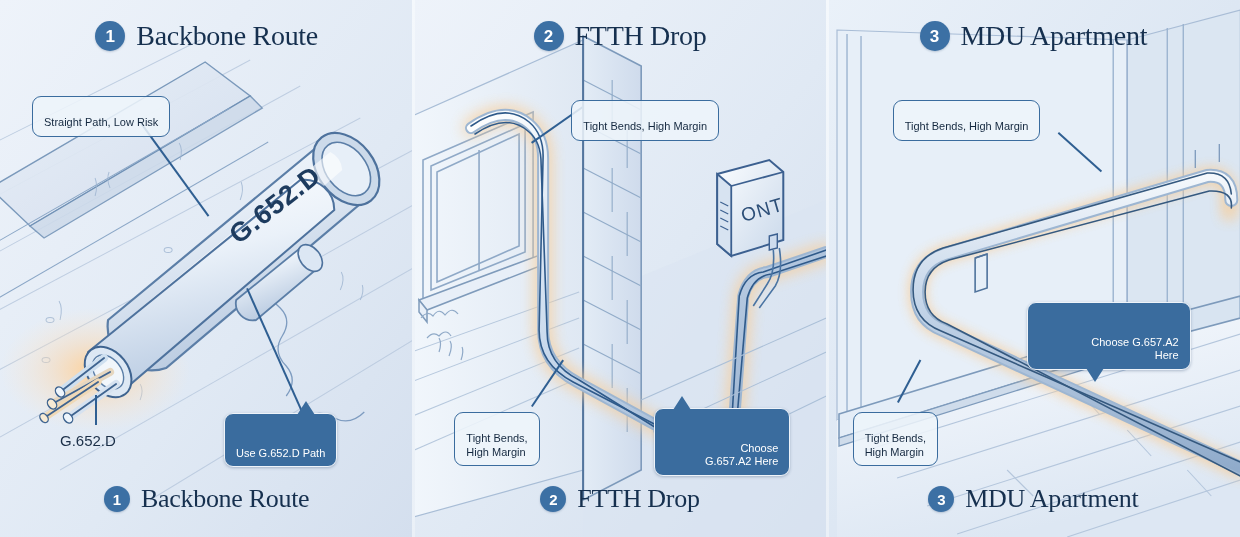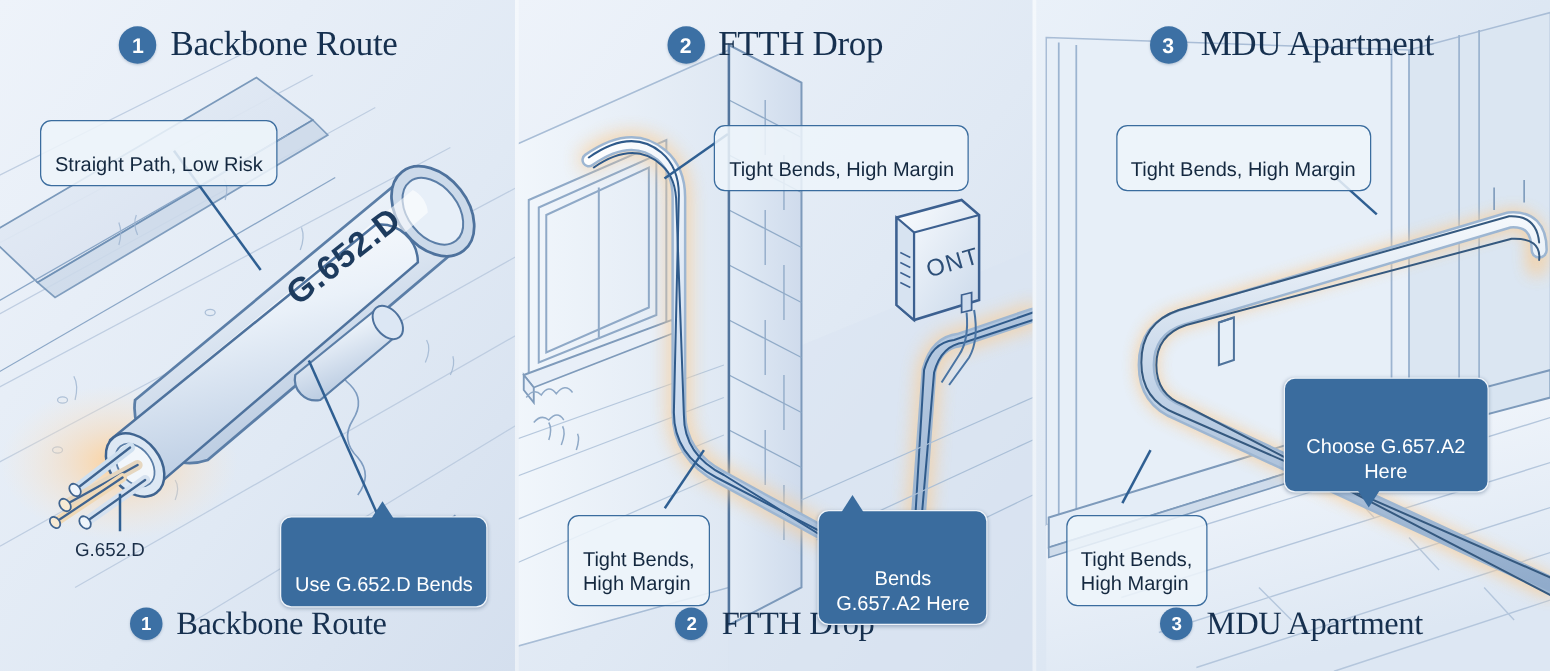--- a/index.html
+++ b/index.html
@@ -65,36 +65,36 @@
     white-space: nowrap;
     font-family: Liberation Serif, serif;
   }
   .title-bottom .badge { width: 26px; height: 26px; font-size: 15px; }
   .title-bottom .title-text { font-size: 26px; }
 
   
   .callout {
     position: absolute;
     z-index: 28;
-    font-size: 16px;
+    font-size: 11px;
     line-height: 1.22;
     padding: 6px 11px;
     border-radius: 9px;
     white-space: pre-line;
   }
   .callout.light {
     background: rgba(238,244,250,0.86);
     border: 1.6px solid #3a6c9e;
     color: #14283f;
   }
   .callout.dark {
     background: #3a6c9e;
     border: 1.6px solid #eef3f9;
     color: #ffffff;
-    text-align: center;
+    text-align: right;
     box-shadow: 0 1px 3px rgba(30,60,100,.3);
   }
   .callout.center { text-align: center; }
   .tail {
     position: absolute;
     width: 0; height: 0;
     border-left: 9px solid transparent;
     border-right: 9px solid transparent;
   }
   .tail.up   { border-bottom: 14px solid #3a6c9e; top: -13px; left: 28px; }
@@ -245,21 +245,21 @@
     <div class="callout light" style="left:32px; top:96px;">
       <span>Straight Path, Low Risk</span>
     </div>
 
     <div class="plain-label" style="left:60px; top:432px;">
       <span>G.652.D</span>
     </div>
 
     <div class="callout dark" style="left:224px; top:413px;">
       <div class="tail up" style="left:72px;"></div>
-      <span>Use G.652.D Bends</span>
+      <span>Use G.652.D Path</span>
     </div>
 
     <div class="panel-title title-top">
       <div class="badge">1</div>
       <div class="title-text">Backbone Route</div>
     </div>
     <div class="panel-title title-bottom">
       <div class="badge">1</div>
       <div class="title-text">Backbone Route</div>
     </div>
@@ -405,21 +405,21 @@
       <span>Tight Bends, High Margin</span>
     </div>
 
     <div class="callout light" style="left:41px; top:412px;">
       <span>Tight Bends,
 High Margin</span>
     </div>
 
     <div class="callout dark" style="left:241px; top:408px; width:136px;">
       <div class="tail up" style="left:18px;"></div>
-      <span>Bends
+      <span>Choose
 G.657.A2 Here</span>
     </div>
 
     <div class="panel-title title-top">
       <div class="badge">2</div>
       <div class="title-text">FTTH Drop</div>
     </div>
     <div class="panel-title title-bottom">
       <div class="badge">2</div>
       <div class="title-text">FTTH Drop</div>

